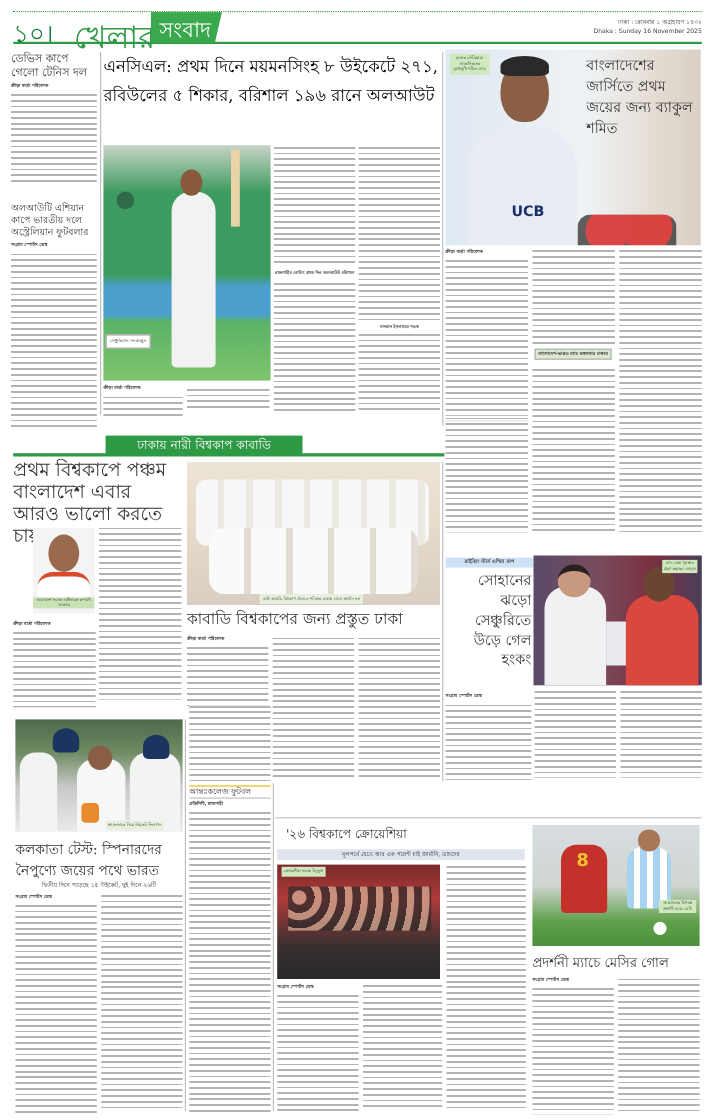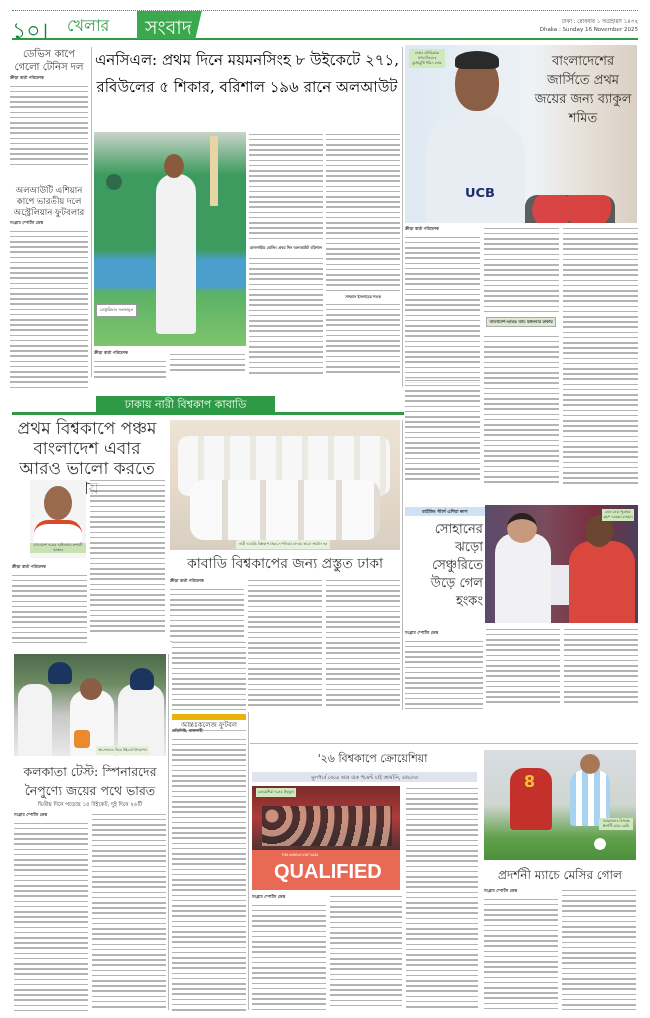--- a/index.html
+++ b/index.html
@@ -1,25 +1,25 @@
 <!DOCTYPE html>
 <html><head>
 <meta charset="utf-8">
 <style>
 *{box-sizing:border-box;margin:0;padding:0}
 body{width:650px;height:1018px;background:#fff;font-family:"DejaVu Sans",sans-serif;color:#222;position:relative;overflow:hidden}
 .abs{position:absolute}
 .masthead{left:12px;top:10px;width:626px;height:30px;border-top:1px dotted #2e9a45;border-bottom:2px solid #2e9a45}
 .pageno{left:0;top:2px;font-size:22px;color:#15803d;font-family:"DejaVu Serif",serif}
-.mast1{left:55px;top:2px;font-size:16px;color:#2e9a45;font-family:Liberation Serif, serif}
+.mast1{left:55px;top:2px;font-size:28px;color:#2e9a45;font-family:Liberation Serif, serif}
 .mast2{left:125px;top:0;height:28px;padding:2px 10px 0 8px;background:#3aa84c;color:#fff;font-size:19px;clip-path:polygon(0 0,100% 0,90% 100%,0 100%);font-family:"DejaVu Serif",serif}
 .dateline{right:0;top:6px;text-align:right;font-size:5.5px;line-height:8px;color:#444}
 .body-text{font-size:3.4px;line-height:5.2px;color:#555;text-align:justify;overflow:hidden}
 .fill{background:repeating-linear-gradient(#fff 0,#fff 1.6px,#9a9a9a 1.6px,#9a9a9a 3.2px,#fff 3.2px,#fff 5.2px);opacity:.75}
-.hl{font-family:"DejaVu Serif",serif;color:#333;text-align:center}
+.hl{font-family:"DejaVu Serif",serif;color:#333;}
 .byline{font-size:4px;color:#333;font-weight:bold}
 .photo{overflow:hidden}
 .caption{font-size:4px;padding:2px 3px;background:#fff;color:#222;border:1px solid #999}
 .greenrule{background:#2e9a45;height:3px}
 .banner{background:#2e9a45;color:#fff;font-family:"DejaVu Serif",serif;text-align:center}
 .divider{background:#bbb;width:1px}
 .hdivider{background:#bbb;height:1px}
 </style>
 </head>
 <body>
@@ -147,37 +147,33 @@
 <div class="abs hl" style="left:14px;top:762px;width:152px;font-size:12.5px;line-height:19px">কলকাতা টেস্ট: স্পিনারদের নৈপুণ্যে জয়ের পথে ভারত</div>
 <div class="abs" style="left:14px;top:801px;width:152px;font-size:5.5px;color:#333;text-align:center;font-family:'DejaVu Serif',serif">দ্বিতীয় দিনে পড়েছে ১৫ উইকেট, দুই দিনে ২৬টি</div>
 <div class="abs" style="left:14px;top:812px;width:74px">
   <div class="byline">সংগ্রাম স্পোর্টস ডেস্ক</div>
   <div class="body-text fill" style="height:192px;margin-top:2px"></div>
 </div>
 <div class="abs body-text fill" style="left:92px;top:812px;width:74px;height:198px"></div>
 <div class="abs divider" style="left:168px;top:654px;height:356px"></div>
 
 <div class="abs body-text fill" style="left:172px;top:640px;width:74px;height:70px"></div>
-<div class="abs hl" style="left:172px;top:714px;width:74px;font-size:7px;line-height:10px;border-top:6px solid #eab308;border-bottom:1px solid #bbb">আন্তঃকলেজ ফুটবল</div>
+<div class="abs hl" style="left:172px;top:714px;width:74px;font-size:7px;line-height:10px;border-top:1px solid #eab308;border-bottom:1px solid #bbb">আন্তঃকলেজ ফুটবল</div>
 <div class="abs" style="left:172px;top:728px;width:74px">
   <div class="byline">প্রতিনিধি, রাজশাহী</div>
   <div class="body-text fill" style="height:276px;margin-top:2px"></div>
 </div>
 <div class="abs divider" style="left:248px;top:712px;height:298px"></div>
 
 <div class="abs hdivider" style="left:250px;top:743px;width:388px"></div>
 <div class="abs hl" style="left:260px;top:748px;width:225px;font-size:11px;line-height:22px">'২৬ বিশ্বকাপে ক্রোয়েশিয়া</div>
 <div class="abs" style="left:252px;top:772px;width:225px;background:#dfe4ef;font-size:5.2px;line-height:10px;text-align:center;color:#333;font-family:'DejaVu Serif',serif">মূলপর্বে যেতে আর এক পয়েন্ট চাই জার্মানি, ডাচদের</div>
 <div class="abs photo" style="left:252px;top:786px;width:148px;height:104px;background:linear-gradient(#7a2a2a 0,#b03a3a 30%,#3a3030 70%,#2a2a2a 100%)">
   <div class="abs" style="left:4px;top:2px;background:#cfe8bc;font-size:3.6px;padding:1px 2px">ক্রোয়েশিয়া দলের উচ্ছ্বাস</div>
   <div class="abs" style="left:10px;top:20px;width:130px;height:40px;background:repeating-radial-gradient(circle at 10px 10px,#d8b49a 0,#d8b49a 6px,#2b2b2b 7px,#2b2b2b 14px);opacity:.7"></div>
-  <div class="abs" style="left:0;top:64px;width:148px;height:40px;background:#e86a55">
-    <div class="abs" style="left:30px;top:3px;font-size:3.2px;color:#fff">FIFA WORLD CUP 2026</div>
-    <div class="abs" style="left:22px;top:10px;font-size:20px;font-weight:bold;color:#fff;font-family:'Liberation Sans',sans-serif">QUALIFIED</div>
-  </div>
 </div>
 <div class="abs" style="left:252px;top:894px;width:74px">
   <div class="byline">সংগ্রাম স্পোর্টস ডেস্ক</div>
   <div class="body-text fill" style="height:110px;margin-top:2px"></div>
 </div>
 <div class="abs body-text fill" style="left:330px;top:894px;width:72px;height:116px"></div>
 <div class="abs body-text fill" style="left:406px;top:786px;width:72px;height:224px"></div>
 
 <div class="abs photo" style="left:484px;top:750px;width:152px;height:110px;background:linear-gradient(#d8dde2 0,#cfd6d0 50%,#5fa04a 80%,#4e8f3c 100%)">
   <div class="abs" style="left:26px;top:18px;width:42px;height:62px;background:#c4312a;border-radius:14px 14px 4px 4px"></div>

